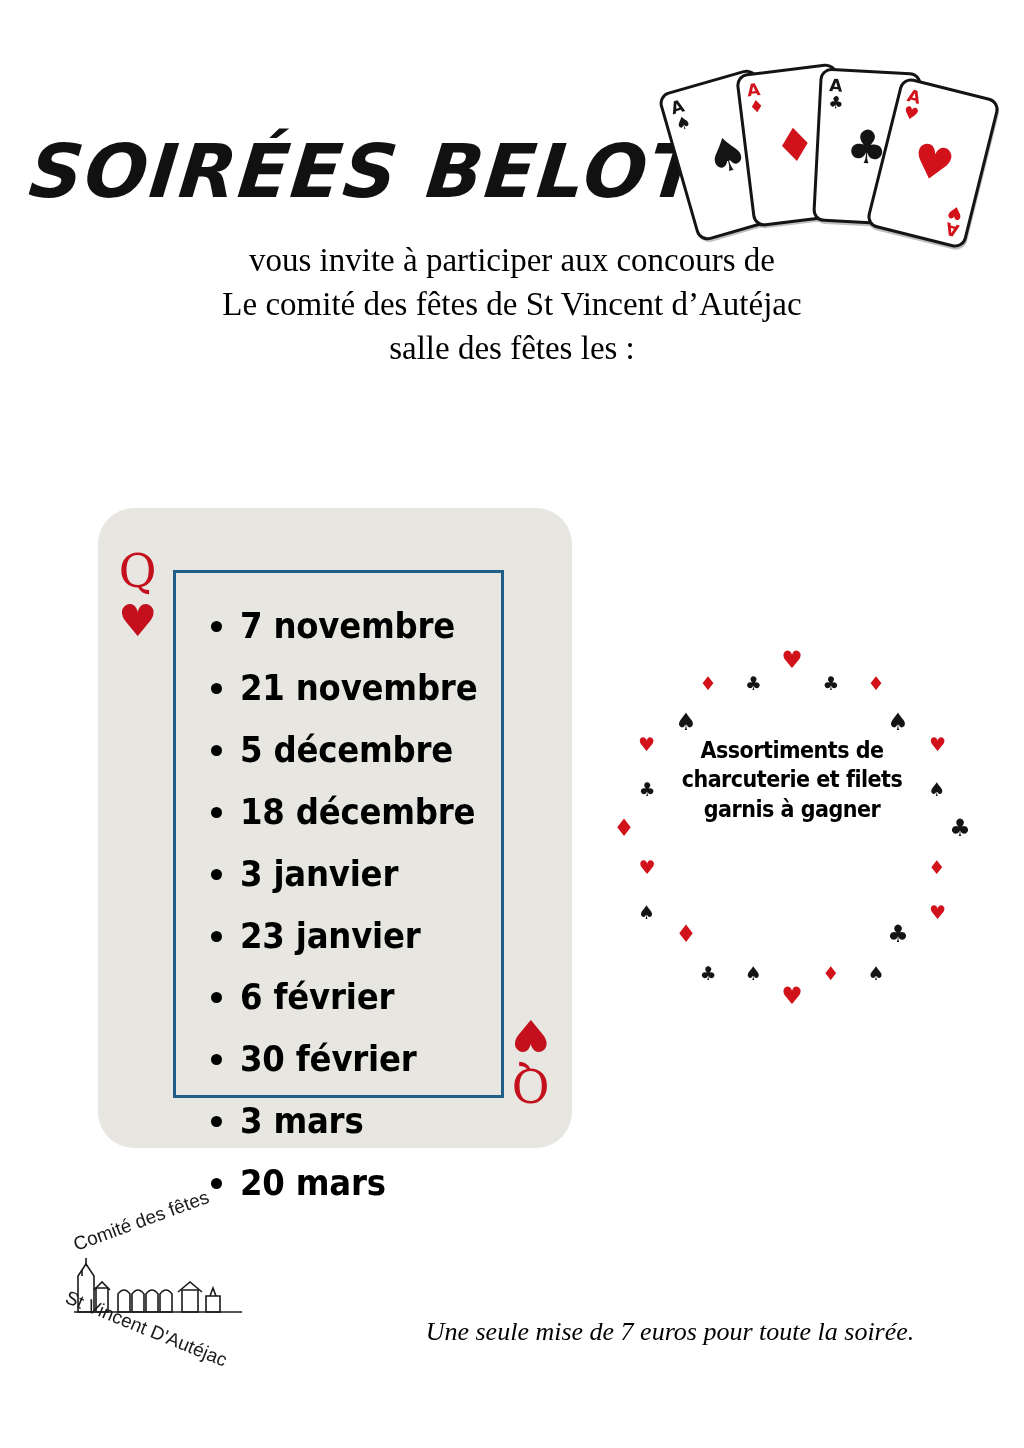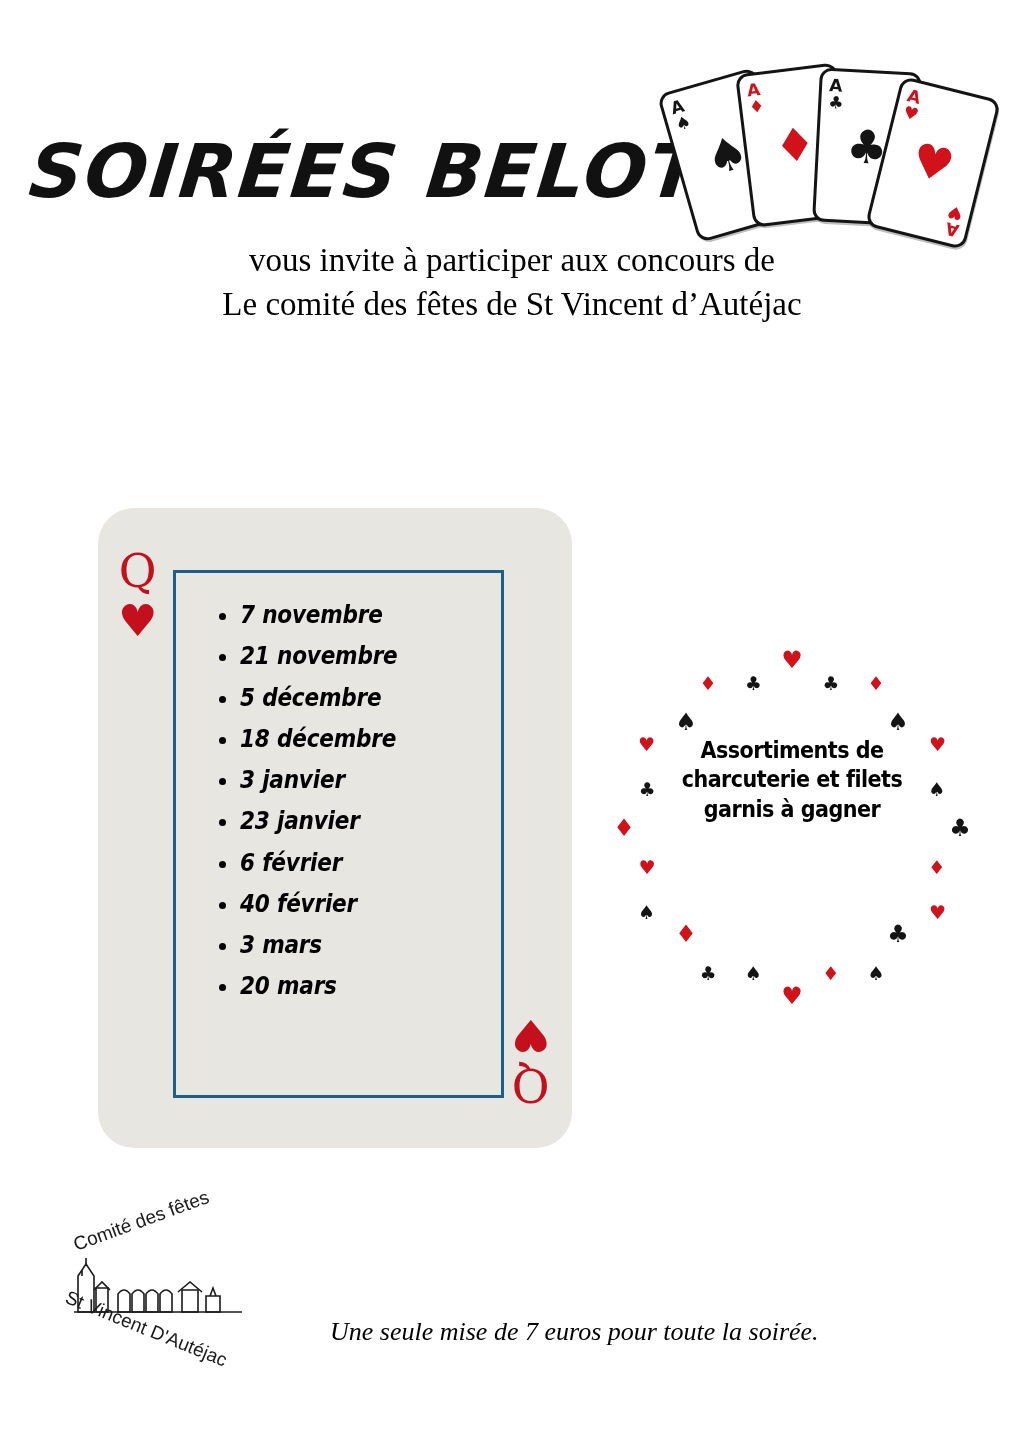--- a/index.html
+++ b/index.html
@@ -125,25 +125,24 @@
     border: 3px solid #1d5f86;
     background: transparent;
   }
   .date-list {
     margin: 0;
     padding: 22px 0 0 64px;
     list-style: disc;
     font-family: "DejaVu Sans Condensed", "DejaVu Sans", sans-serif;
   }
   .date-list li {
-    font-size: 24px;
+    font-size: 36px;
     line-height: 1.72;
     font-weight: bold;
     letter-spacing: -0.2px;
-    font-style: italic;
   }
 
   
   .prize {
     position: absolute;
     left: 592px;
     top: 628px;
     width: 400px;
     height: 400px;
   }
@@ -185,21 +184,21 @@
   .logo-arc-top { left: 18px; top: 18px; transform: rotate(-20deg); }
   .logo-arc-bottom { left: 8px; top: 126px; transform: rotate(22deg); }
   .logo-svg { position: absolute; left: 22px; top: 58px; }
 
   
   .footer {
     position: absolute;
     left: 330px;
     top: 1312px;
     width: 680px;
-    text-align: left;
+    text-align: center;
     font-family: "Liberation Serif", serif;
     font-style: italic;
     font-size: 26px;
     line-height: 1.55;
   }
 </style>
 </head>
 <body>
 
 <div class="title-row">
@@ -230,38 +229,39 @@
       <span class="big red">♥</span>
       <span class="pip br red">A<br>♥</span>
     </div>
 
   </div>
 </div>
 
 <div class="intro">
   <div>vous invite à participer aux concours de</div>
   <div>Le comité des fêtes de St Vincent d’Autéjac</div>
+  <div>salle des fêtes les :</div>
 </div>
 
 <div class="date-card">
   <div class="corner tl">
     <span class="rank">Q</span>
     <span class="suit">♥</span>
   </div>
 
   <div class="date-box">
     <ul class="date-list">
       <li>7 novembre</li>
       <li>21 novembre</li>
       <li>5 décembre</li>
       <li>18 décembre</li>
       <li>3 janvier</li>
       <li>23 janvier</li>
       <li>6 février</li>
-      <li>40 février</li>
+      <li>30 février</li>
       <li>3 mars</li>
       <li>20 mars</li>
     </ul>
   </div>
 
   <div class="corner br">
     <span class="rank">Q</span>
     <span class="suit">♥</span>
   </div>
 </div>

